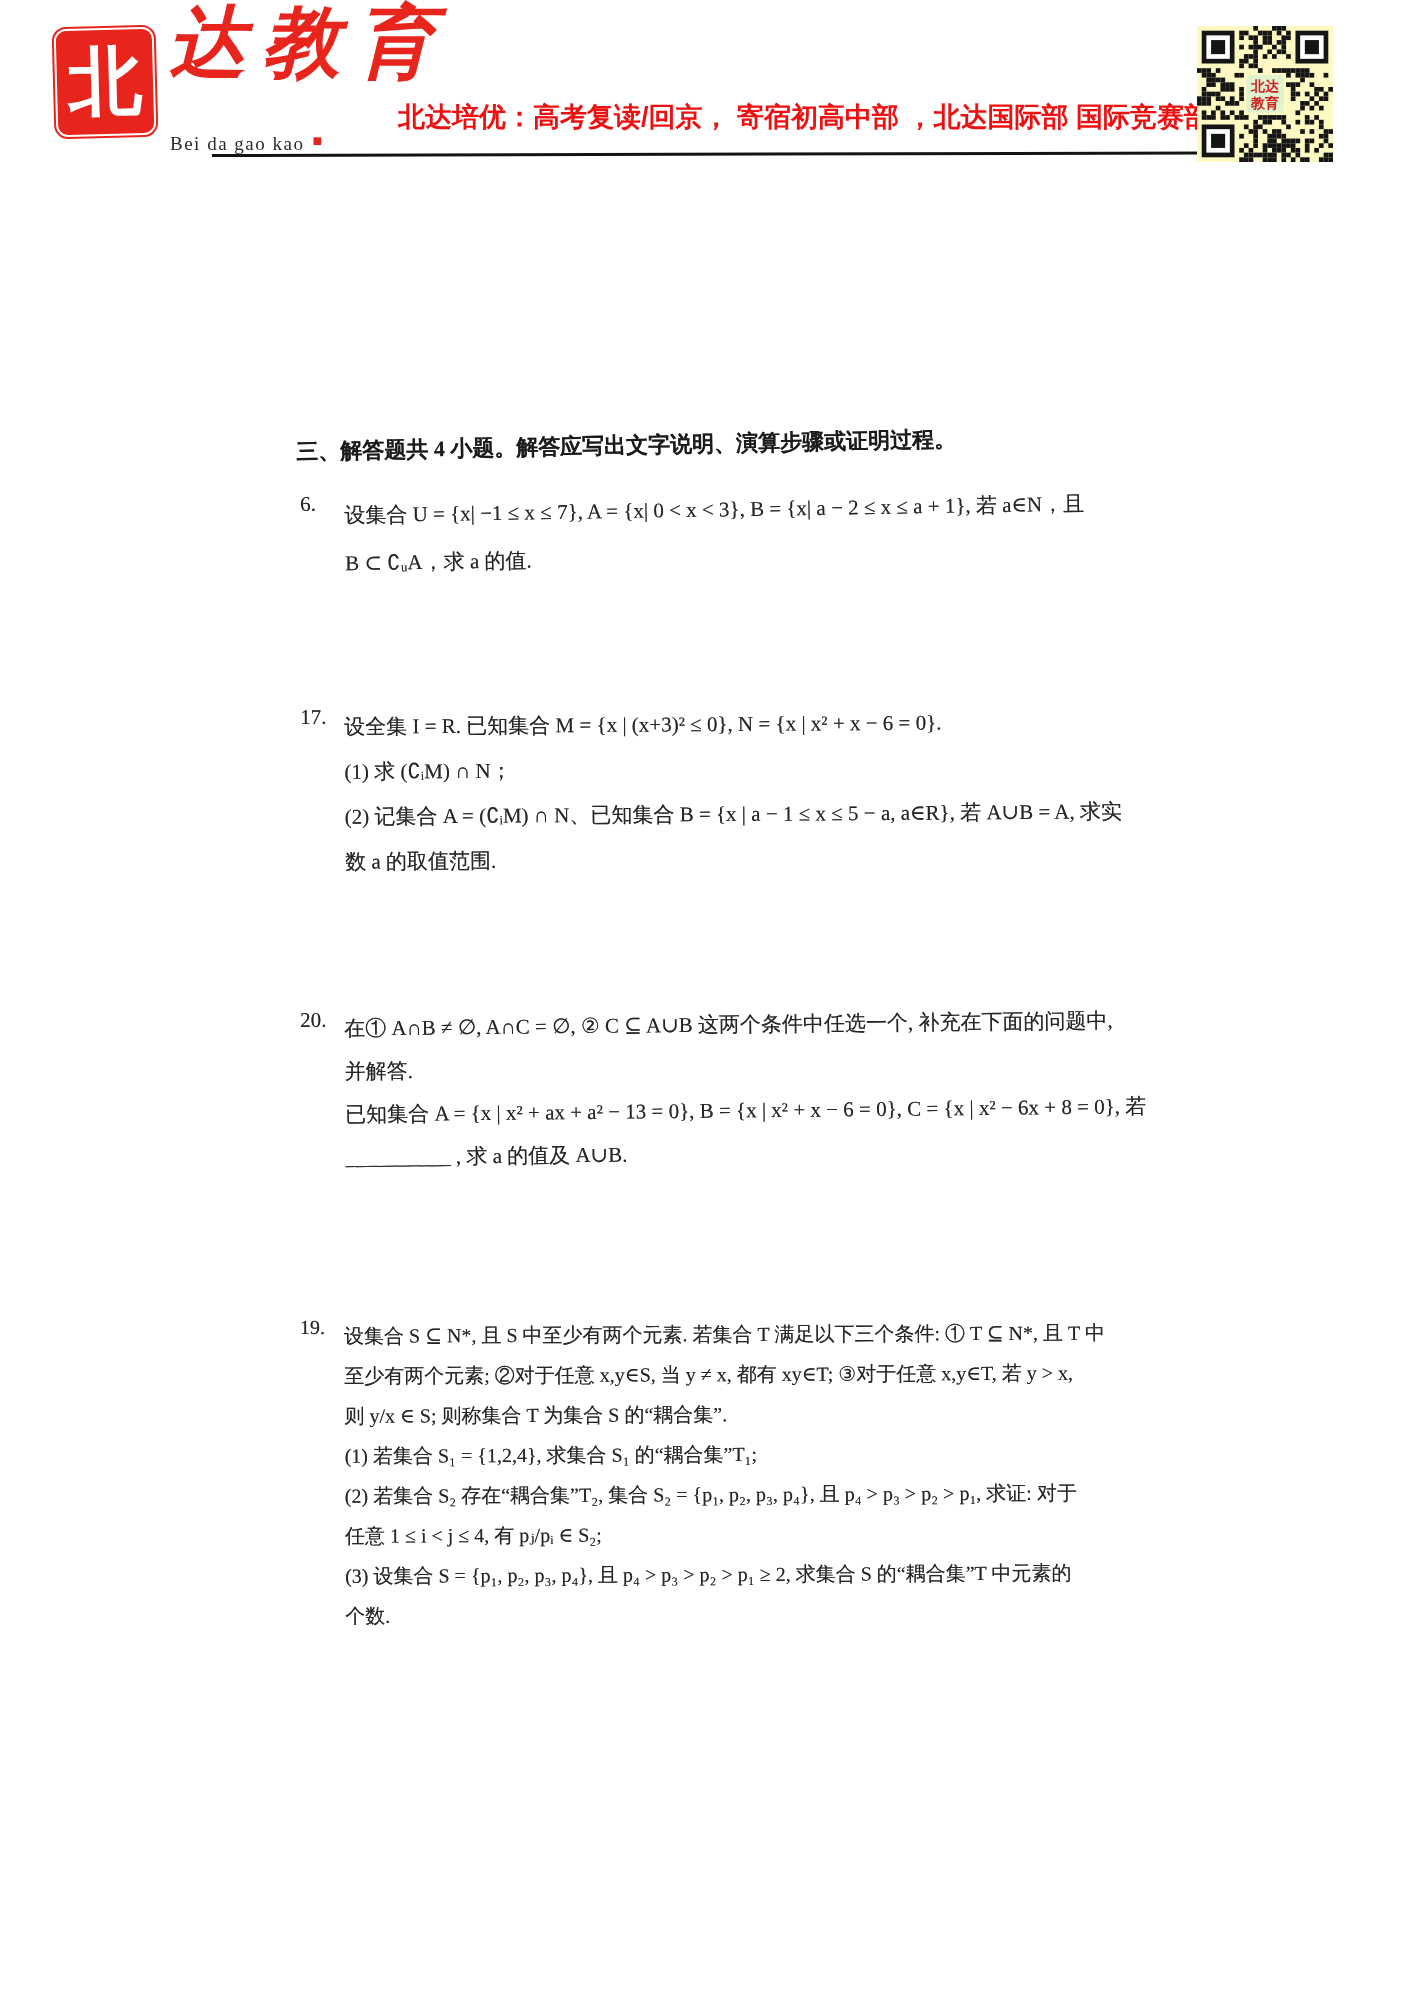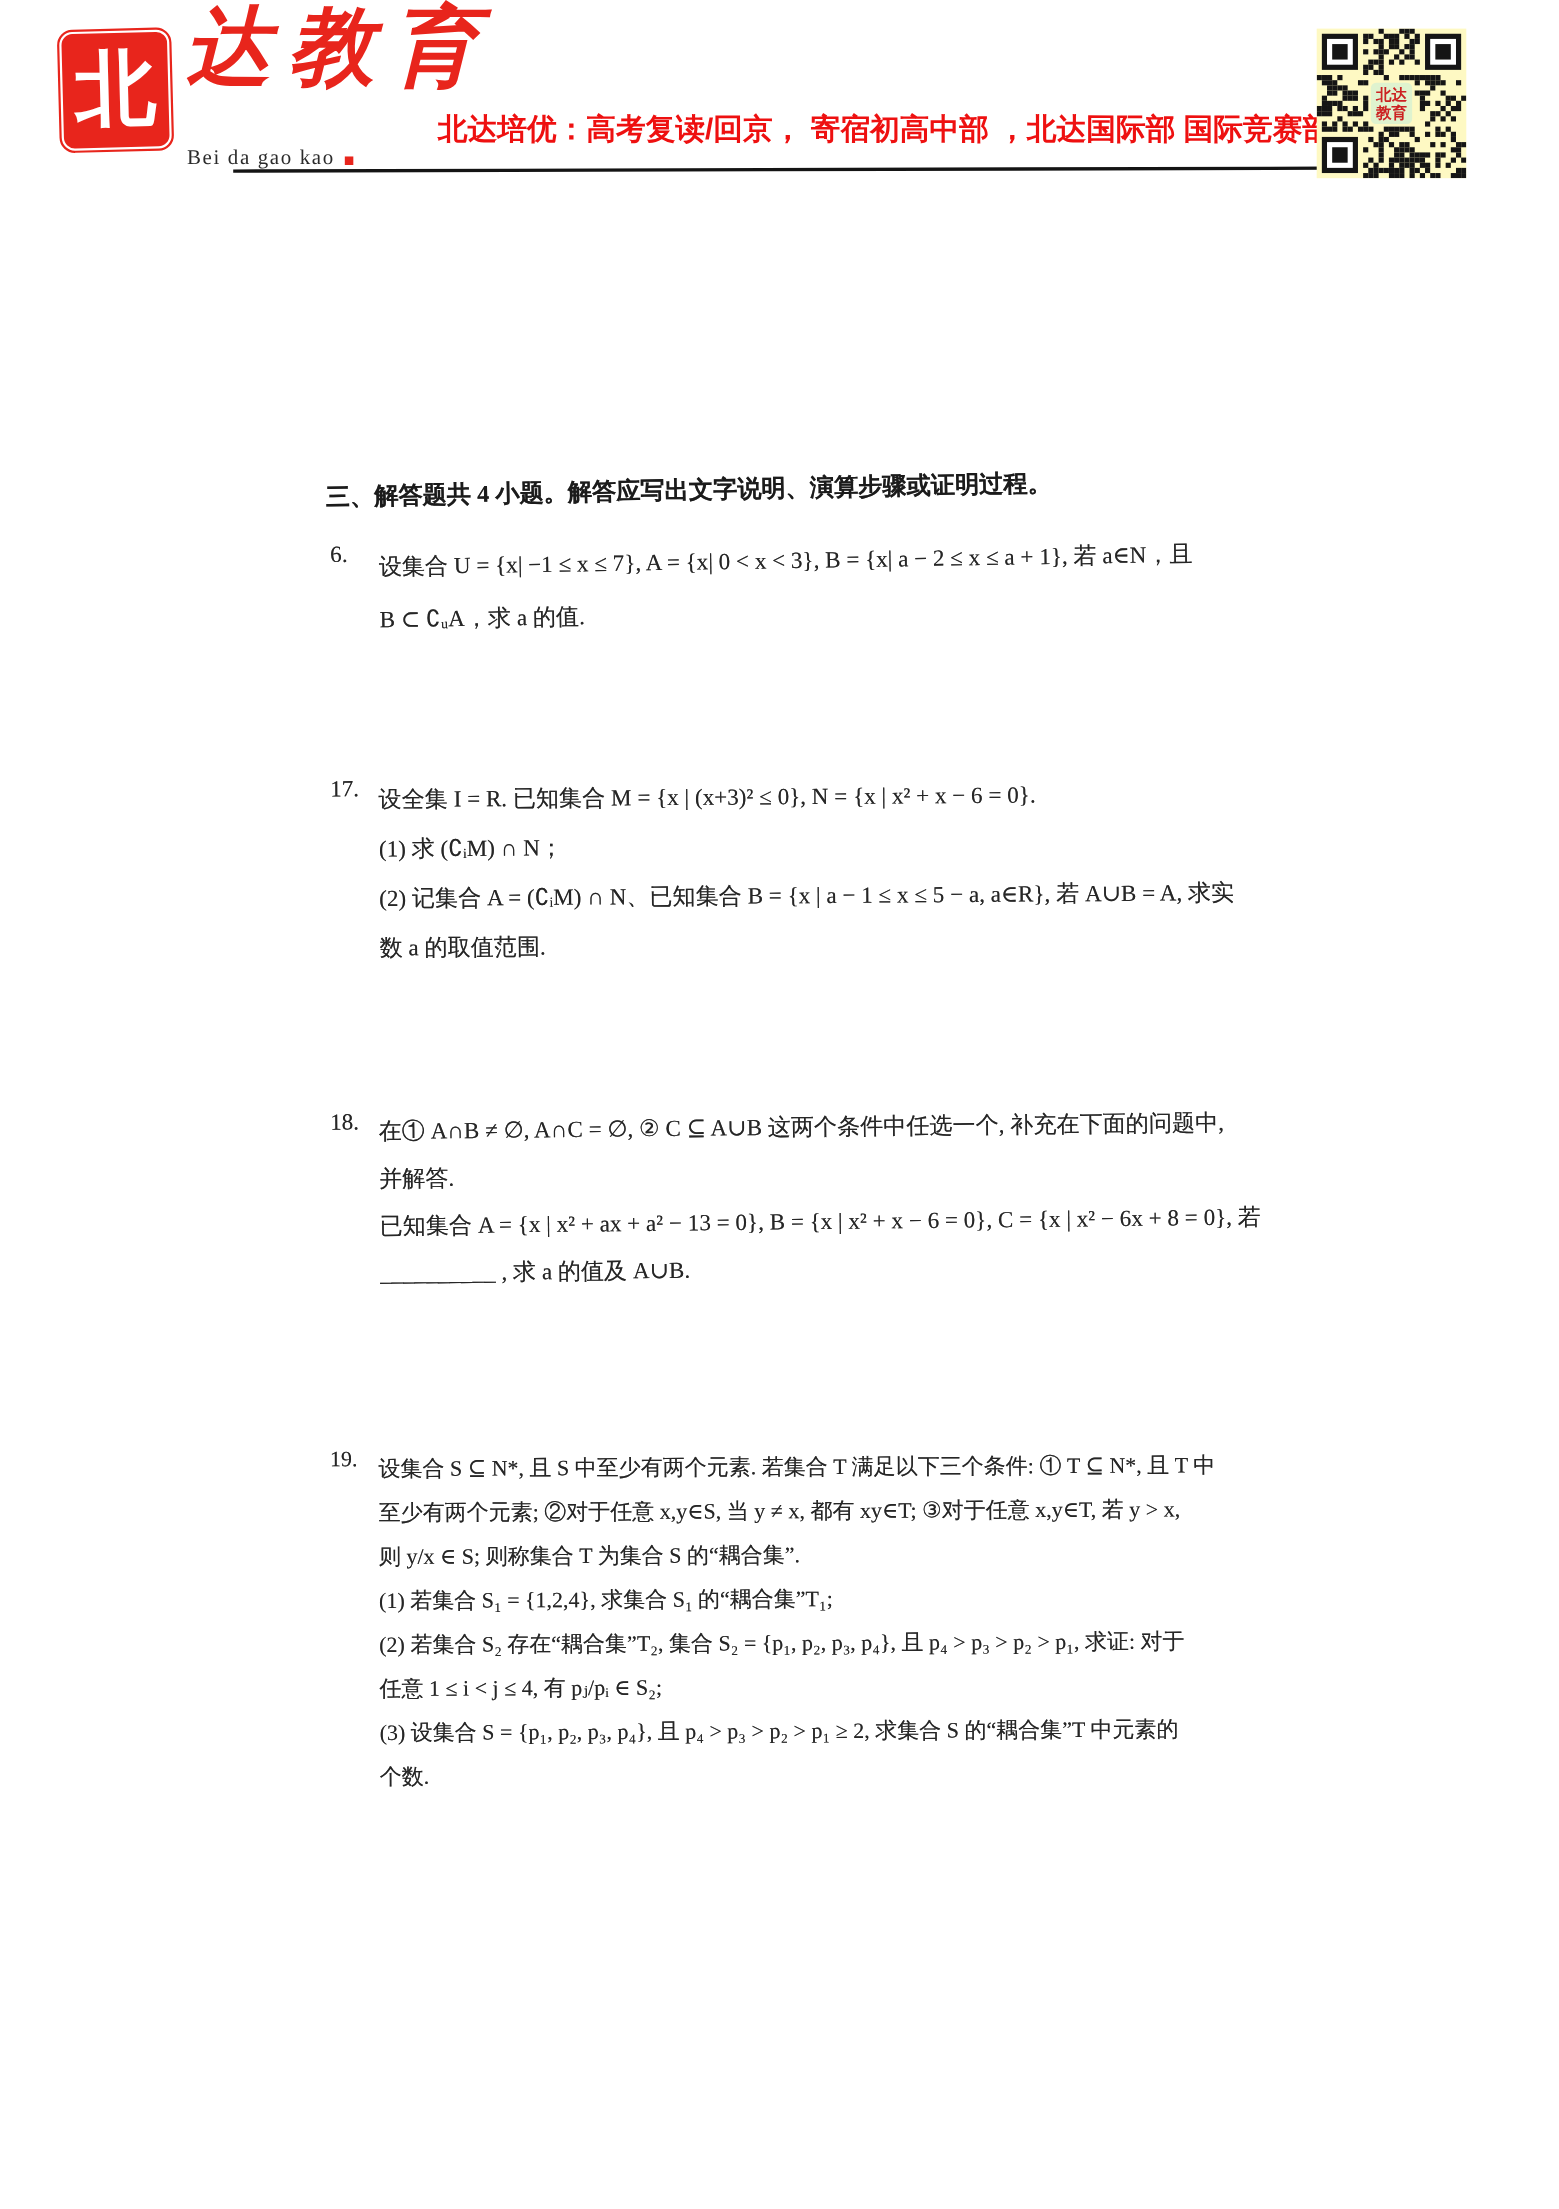--- a/index.html
+++ b/index.html
@@ -23,21 +23,21 @@
   .brand{
     position:absolute;left:168px;top:4px;
     color:#e8251c;font-size:78px;font-weight:bold;font-style:italic;
     letter-spacing:16px;line-height:1;white-space:nowrap;
     font-family:"Liberation Serif","DejaVu Serif",serif;
   }
   .romanized{
     position:absolute;left:170px;top:133px;
     color:#2b2b2b;font-size:19px;letter-spacing:1.5px;
     font-family:"Liberation Serif","DejaVu Serif",serif;
-    display:flex;align-items:flex-end;gap:8px;
+    display:flex;align-items:flex-start;gap:8px;
   }
   .romanized .sq{color:#e8251c;font-size:16px;line-height:1;}
   .slogan{
     position:absolute;left:398px;top:99px;width:770px;
     color:#ee1010;font-size:27px;font-weight:bold;white-space:nowrap;
     font-family:"Liberation Sans","DejaVu Sans",sans-serif;
   }
   .header-rule{
     position:absolute;left:212px;top:154px;width:996px;height:3px;
     background:#141414;transform:rotate(-0.15deg);transform-origin:left center;
@@ -375,21 +375,21 @@
       <span class="qnum">17.</span>
       <div class="qlines">
         <div class="qline">设全集 I = R. 已知集合 M = {x | (x+3)² ≤ 0}, N = {x | x² + x − 6 = 0}.</div>
         <div class="qline">(1) 求 (∁ᵢM) ∩ N；</div>
         <div class="qline">(2) 记集合 A = (∁ᵢM) ∩ N、已知集合 B = {x | a − 1 ≤ x ≤ 5 − a, a∈R}, 若 A∪B = A, 求实</div>
         <div class="qline">数 a 的取值范围.</div>
       </div>
     </div>
 
     <div class="question q18">
-      <span class="qnum">18.</span>
+      <span class="qnum">20.</span>
       <div class="qlines">
         <div class="qline">在① A∩B ≠ ∅, A∩C = ∅, ② C ⊆ A∪B 这两个条件中任选一个, 补充在下面的问题中,</div>
         <div class="qline">并解答.</div>
         <div class="qline">已知集合 A = {x | x² + ax + a² − 13 = 0}, B = {x | x² + x − 6 = 0}, C = {x | x² − 6x + 8 = 0}, 若</div>
         <div class="qline">__________ , 求 a 的值及 A∪B.</div>
       </div>
     </div>
 
     <div class="question q19">
       <span class="qnum">19.</span>

